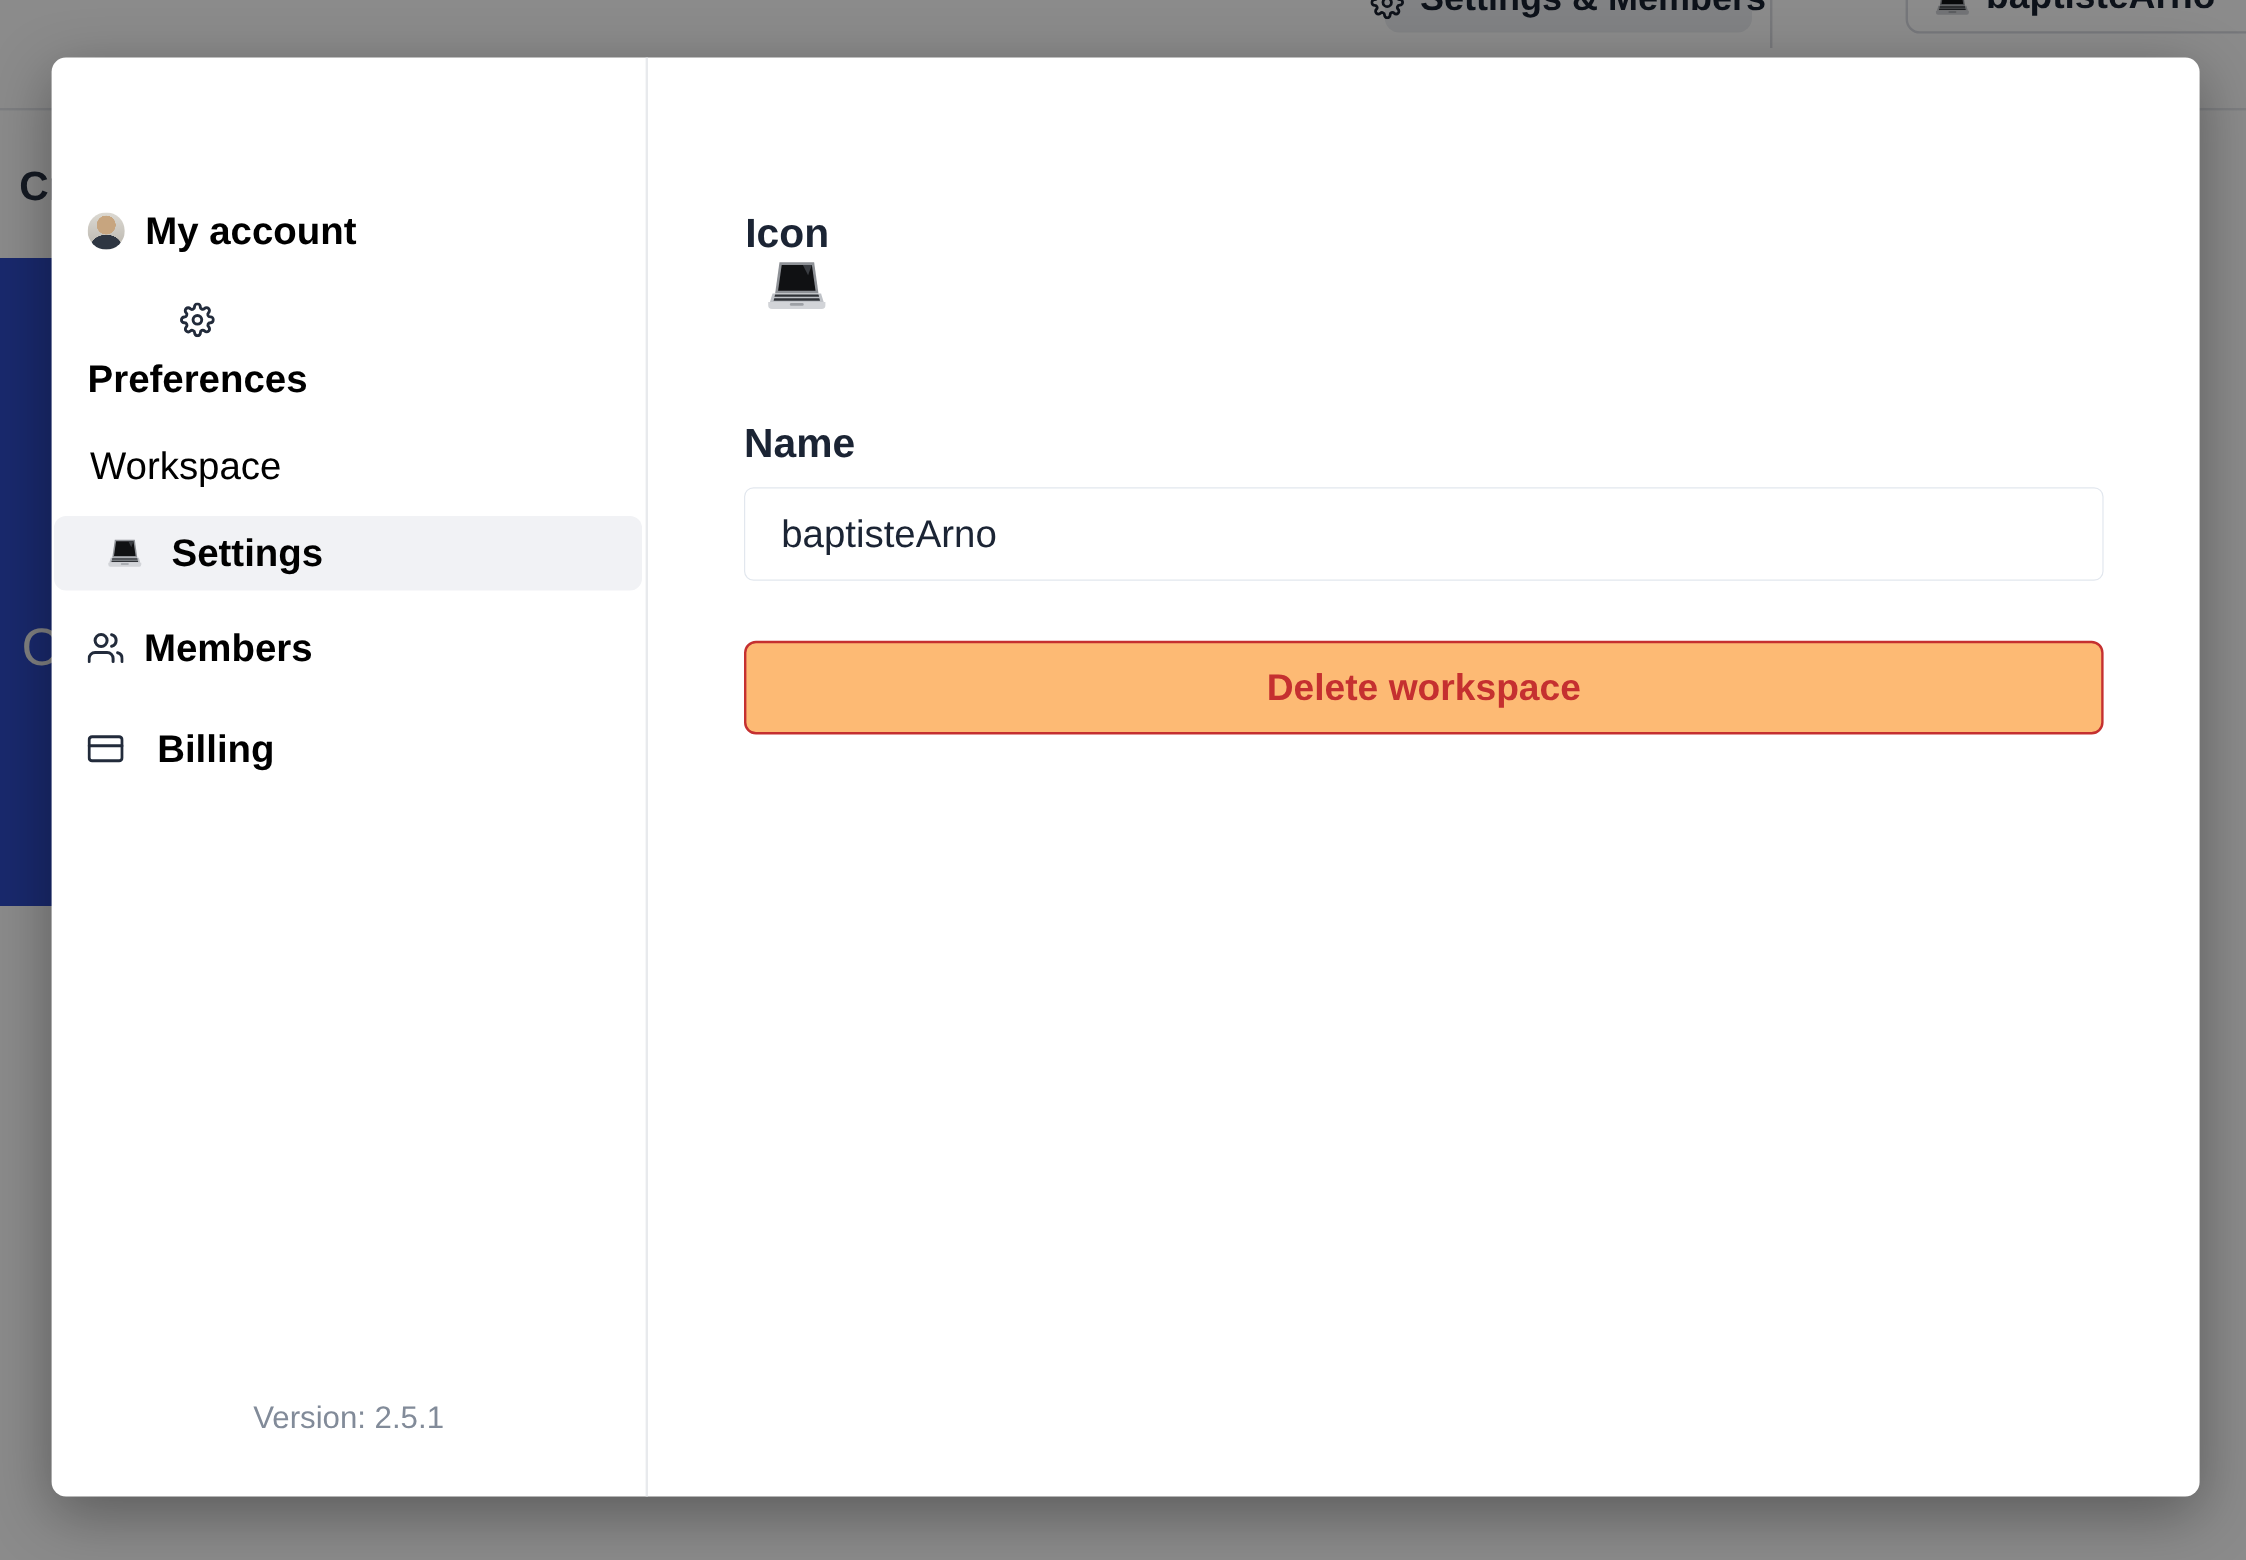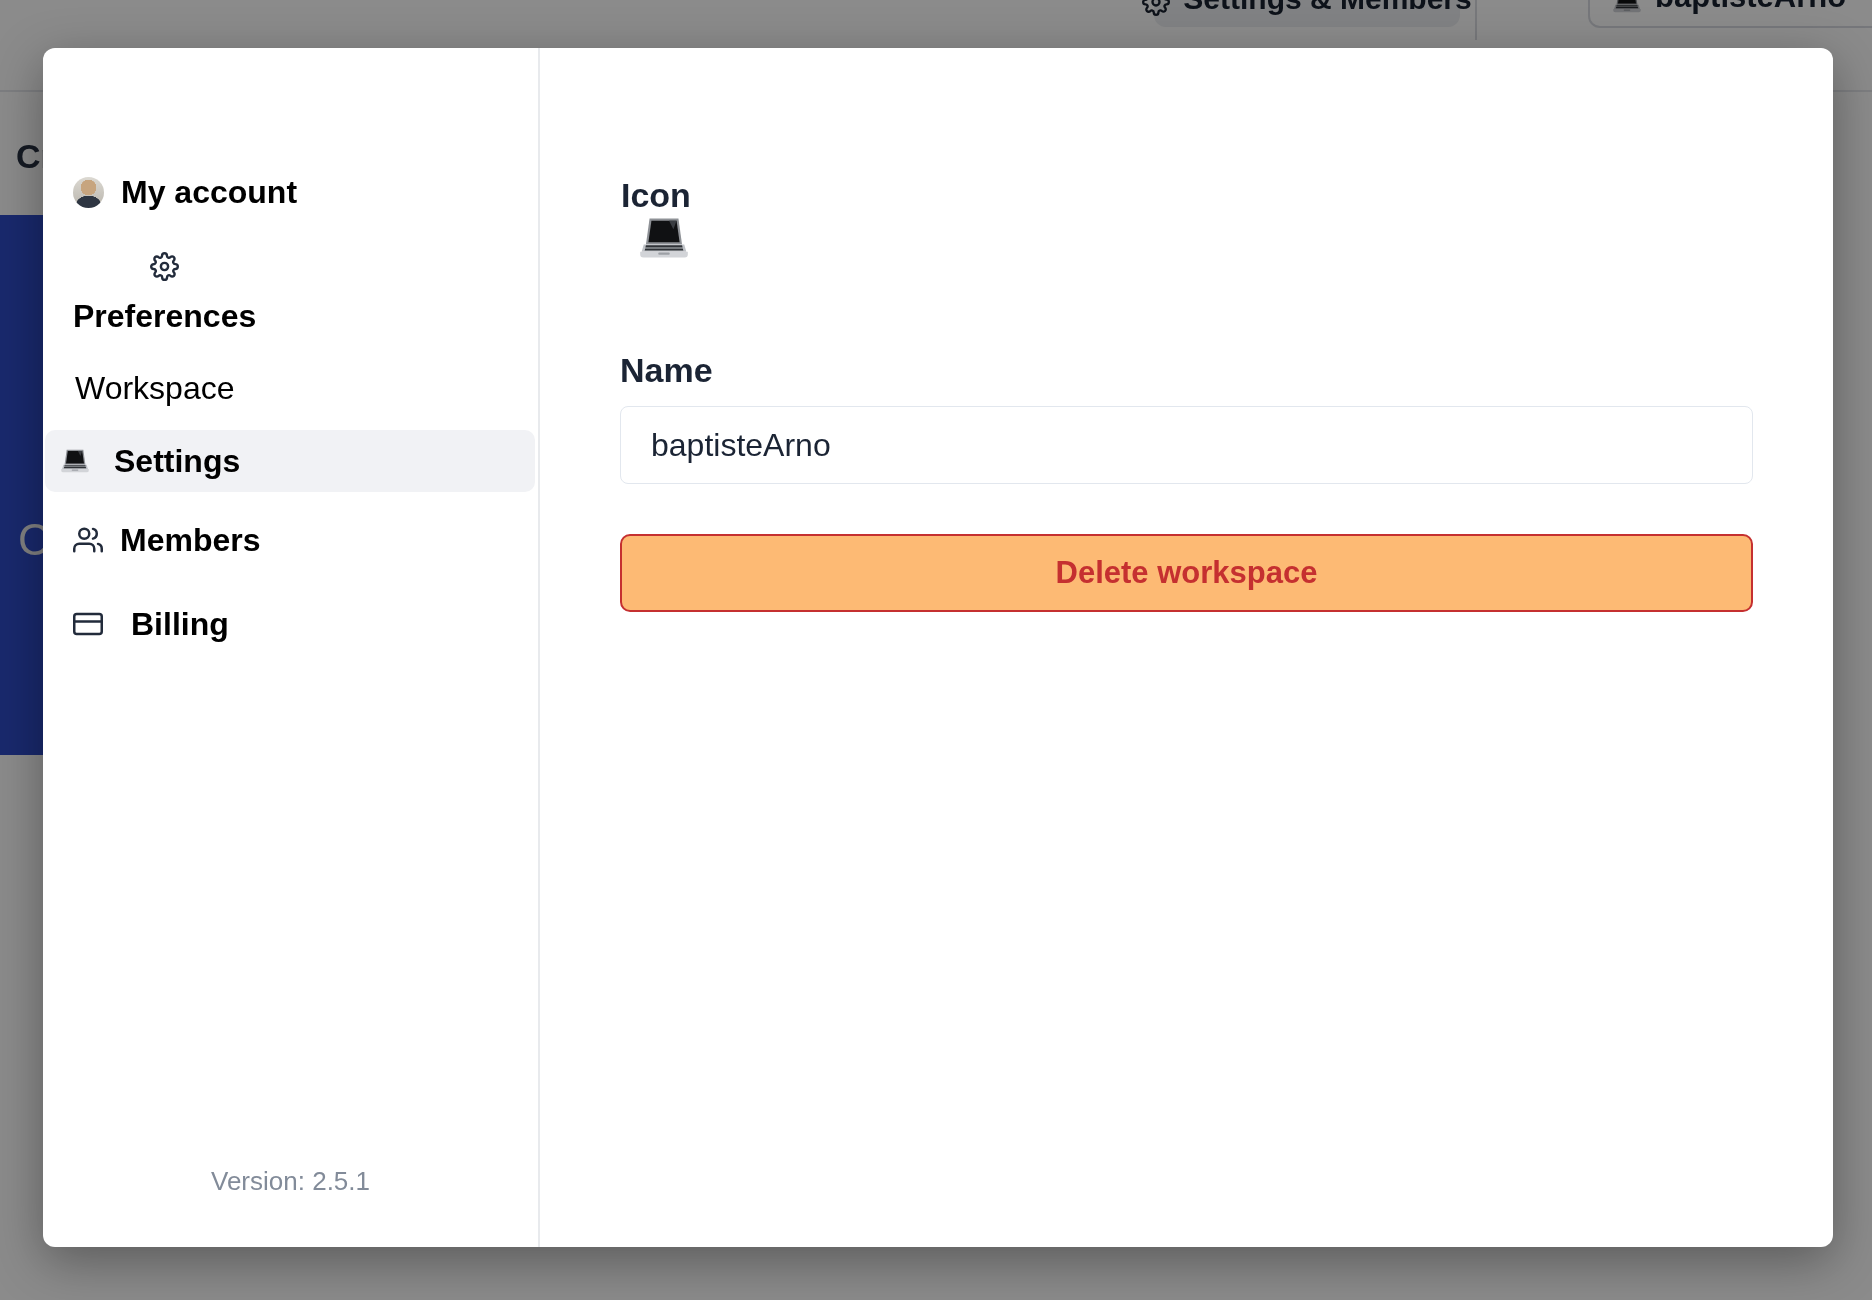--- a/index.html
+++ b/index.html
@@ -27,21 +27,21 @@
   .modal{position:absolute;left:43px;top:48px;width:1790px;height:1199px;background:#ffffff;border-radius:12px;z-index:10;box-shadow:0 14px 50px rgba(0,0,0,0.35);}
   .sidebar{position:absolute;left:0;top:0;width:497px;height:100%;border-right:2px solid #E8EAED;box-sizing:border-box;}
   .email{position:absolute;left:32px;top:55px;font-size:34px;color:#6A7280;white-space:nowrap;}
   .side-row{position:absolute;left:30px;height:36px;display:flex;align-items:center;gap:17px;font-size:32px;font-weight:bold;color:#000000;white-space:nowrap;}
   .row-my-account{top:126px;}
   .row-preferences{top:204px;flex-direction:column;}
   .row-members{top:474px;}
   .row-billing{top:558px;gap:28px;}
   .section-title{position:absolute;left:32px;top:322px;font-size:32px;color:#000000;}
   .selected-item{position:absolute;left:2px;top:382px;width:490px;height:62px;background:#F1F2F5;border-radius:10px;}
-  .selected-item .side-row{position:static;height:100%;padding-left:15px;gap:24px;}
+  .selected-item .side-row{position:static;height:100%;padding-left:44px;gap:24px;}
   .version{position:absolute;left:0;top:1118px;width:100%;text-align:center;font-size:26px;color:#828B99;}
   .avatar{width:31px;height:31px;border-radius:50%;overflow:hidden;flex:0 0 31px;
     background:
       radial-gradient(circle 8px at 50% 34%, #c7a57f 97%, rgba(0,0,0,0) 100%),
       radial-gradient(ellipse 13px 10px at 50% 92%, #2e3642 97%, rgba(0,0,0,0) 100%),
       linear-gradient(#dcd9d2,#b9b5ad);}
   .icon{flex:0 0 auto;display:inline-flex;color:#222B3B;}
   
   .content{position:absolute;left:497px;top:0;right:0;bottom:0;}
   .heading{position:absolute;font-size:34px;font-weight:bold;color:#1B2434;}

